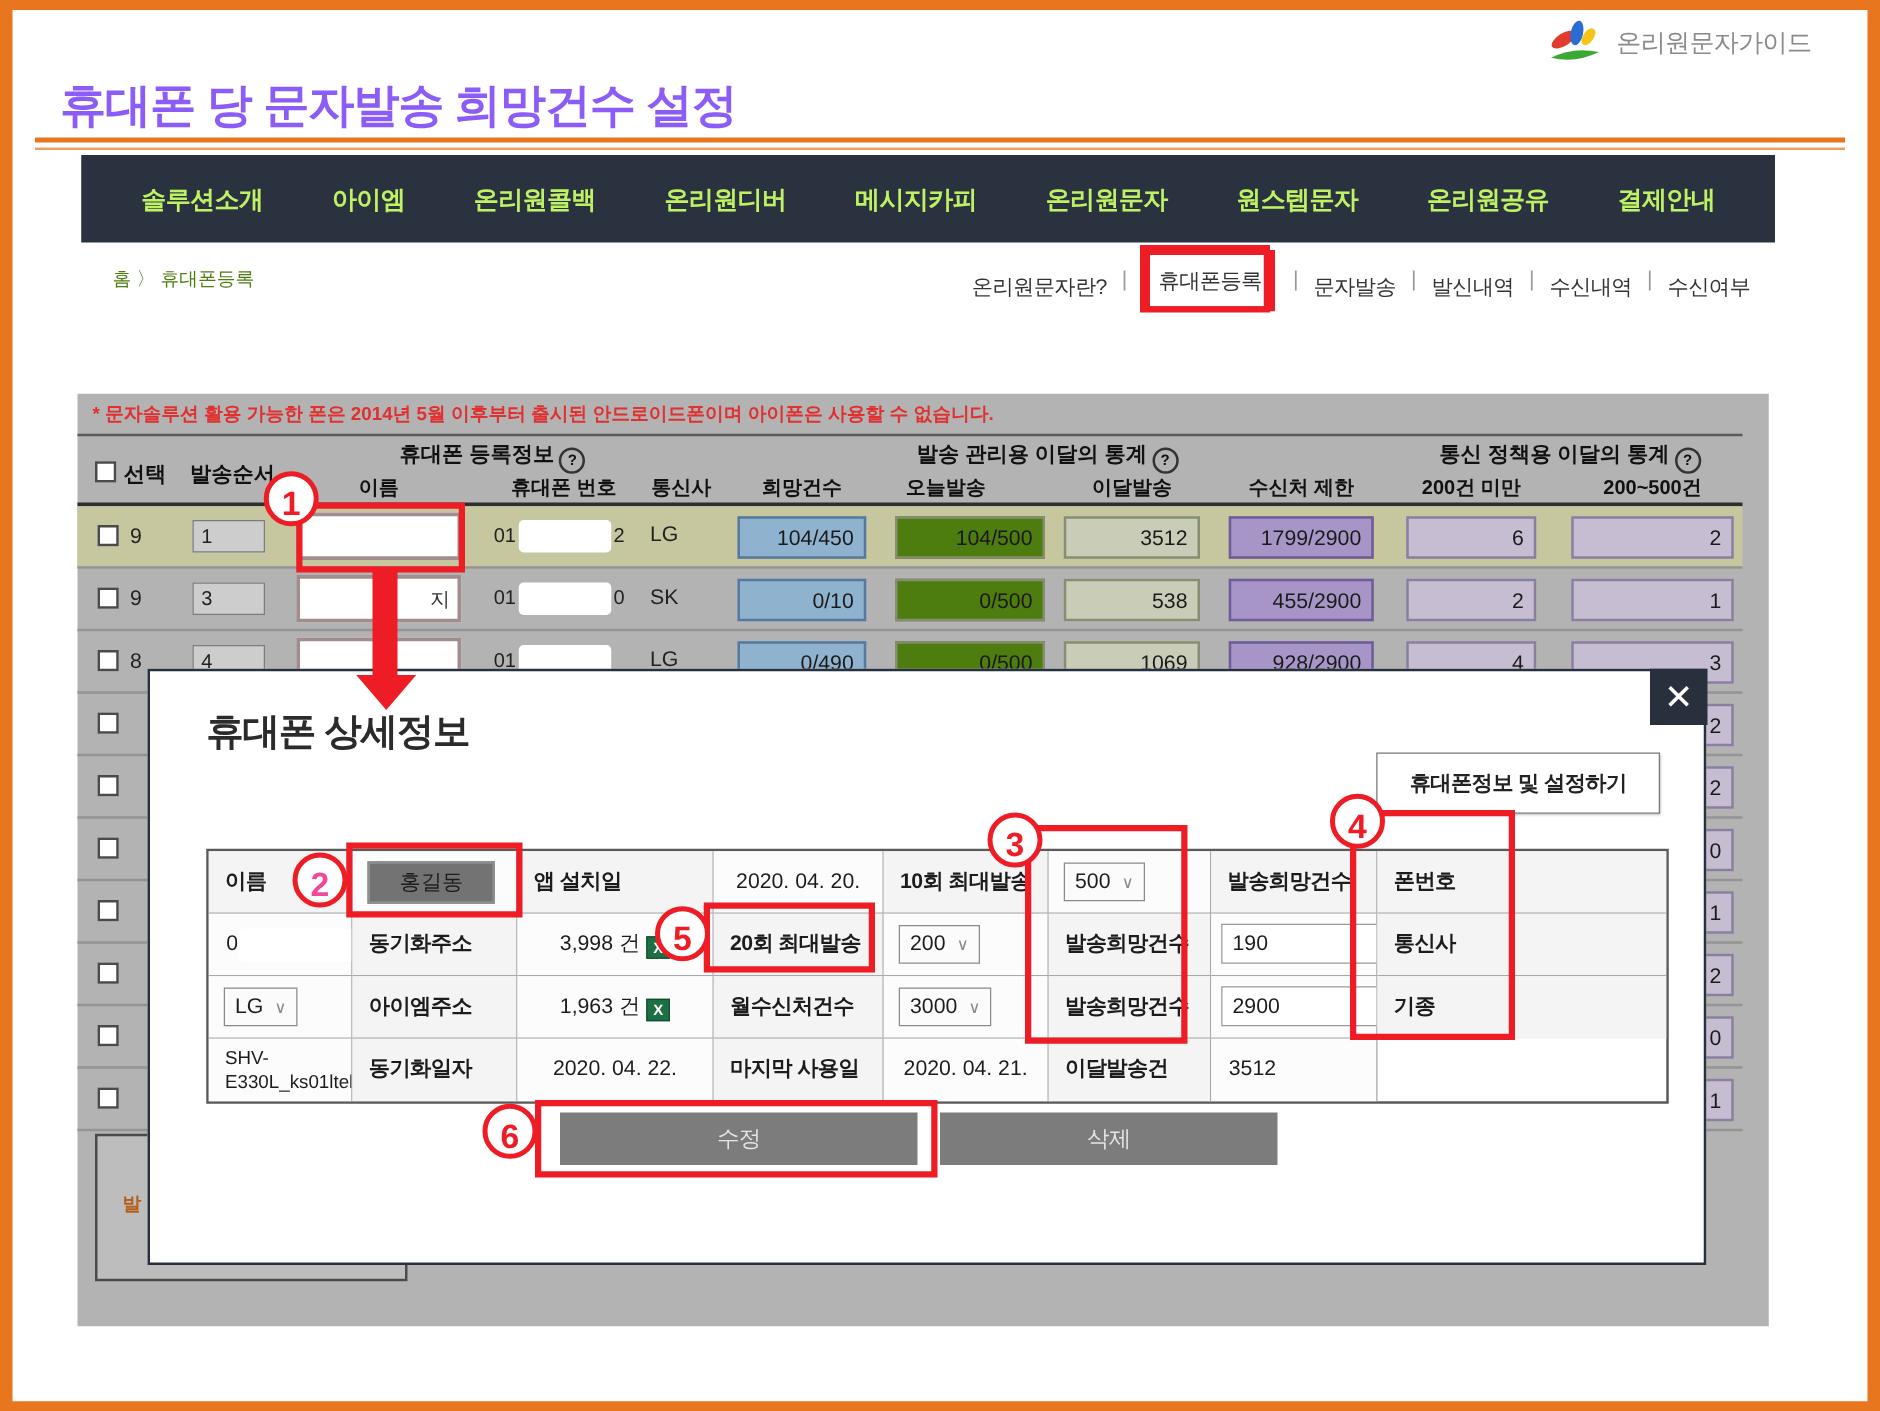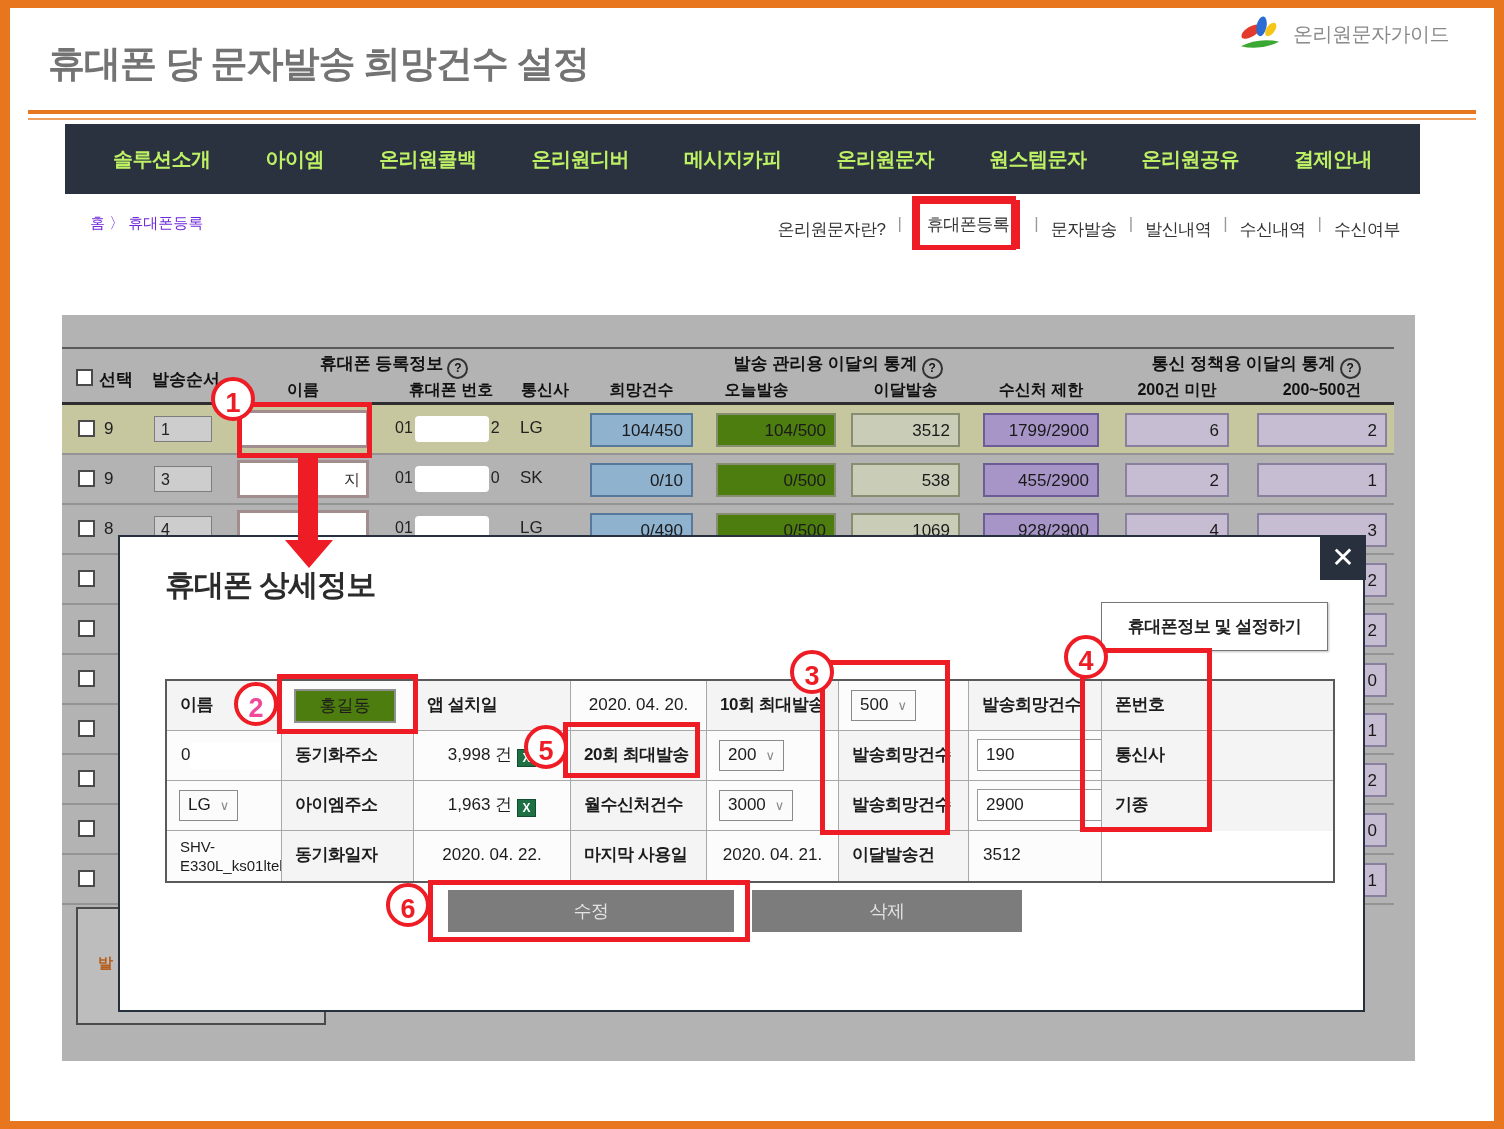--- a/index.html
+++ b/index.html
@@ -5,33 +5,33 @@
   html,body{margin:0;padding:0;background:#fff;}
   .page{position:relative;width:1504px;height:1129px;background:#fff;overflow:hidden;
         font-family:"Liberation Sans","DejaVu Sans",sans-serif;}
   
   .frame{position:absolute;background:#e8761e;z-index:5;}
   .frame.top{left:0;top:0;width:1504px;height:8px;}
   .frame.left{left:0;top:0;width:10px;height:1129px;}
   .frame.right{left:1494px;top:0;width:10px;height:1129px;}
   .frame.bottom{left:0;top:1121px;width:1504px;height:8px;}
 
-  .page-title{position:absolute;left:48px;top:39px;font-size:37px;font-weight:bold;
-              color:#737373;letter-spacing:-1px;z-index:2;}
+  .page-title{position:absolute;left:48px;top:60px;font-size:37px;font-weight:bold;
+              color:#8b5cf6;letter-spacing:-1px;z-index:2;}
   .brand{position:absolute;left:1237px;top:14px;display:flex;align-items:center;gap:10px;z-index:2;}
   .brand-text{font-size:20px;color:#8a8a8a;letter-spacing:-0.5px;}
   .rule1{position:absolute;left:28px;top:110px;width:1448px;height:4px;background:#e8761e;z-index:2;}
   .rule2{position:absolute;left:28px;top:118px;width:1448px;height:2px;background:#efa05f;z-index:2;}
 
   .navbar{position:absolute;left:65px;top:124px;width:1355px;height:70px;background:#2a3240;
           display:flex;align-items:center;justify-content:space-between;padding:0 48px;
           box-sizing:border-box;z-index:2;}
   .nav-item{color:#bef264;font-size:20px;font-weight:bold;letter-spacing:-0.5px;cursor:pointer;}
 
-  .breadcrumb{position:absolute;left:90px;top:214px;font-size:15px;color:#6d28d9;z-index:2;}
+  .breadcrumb{position:absolute;left:90px;top:214px;font-size:15px;color:#4d7c0f;z-index:2;}
   .subnav{position:absolute;right:104px;top:196px;height:56px;display:flex;align-items:center;
           z-index:2;font-size:17px;color:#333;}
   .sn-sep{color:#999;margin:0 12px;}
   .sn-item{cursor:pointer;letter-spacing:-0.5px;margin-top:10px;}
   .sn-item.framed{border:4px solid #ee1c25;padding:9px 7px;margin:0 2px;}
 
   
   .tablewrap{position:absolute;left:62px;top:315px;width:1353px;height:746px;background:#b3b3b3;z-index:1;}
   .warning{position:absolute;left:12px;top:7px;font-size:15px;font-weight:bold;color:#e03030;}
   .thead{position:absolute;left:0;top:32px;width:1332px;height:58px;
@@ -90,21 +90,21 @@
   .m-label{background:#f4f4f4;font-weight:bold;padding-left:13px;line-height:48px;letter-spacing:-0.5px;}
   .m-value{background:#fcfcfc;line-height:48px;}
   .m-value.center{text-align:center;}
   .m-value.plain{padding-left:14px;}
   .m-input{display:inline-block;margin:8px 0 0 8px;width:205px;height:32px;border:1px solid #999;
            background:#fff;line-height:30px;padding-left:8px;box-sizing:border-box;}
   .m-select{display:inline-block;margin-left:12px;padding:4px 8px;border:1px solid #8a8a8a;
             background:#fbfbfb;line-height:20px;cursor:pointer;}
   .m-select .chev{color:#888;font-size:13px;margin-left:9px;}
   .name-input{display:inline-block;margin-left:12px;width:102px;height:34px;border:2px solid #8f8f8f;
-              background:#4d7c0f;text-align:center;line-height:30px;box-sizing:border-box;vertical-align:middle;}
+              background:#737373;text-align:center;line-height:30px;box-sizing:border-box;vertical-align:middle;}
   .mblur{display:inline-block;width:95px;height:26px;background:#fff;border-radius:4px;vertical-align:middle;}
   .xls{display:inline-block;background:#1d7044;color:#fff;font-size:12px;font-weight:bold;
        width:17px;height:16px;line-height:16px;text-align:center;border:1px solid #124d2f;
        vertical-align:-2px;margin-left:5px;cursor:pointer;}
   .modelname{line-height:19px;font-size:15px;padding:6px 16px 0 13px;white-space:pre-line;}
   .mbtn{position:absolute;top:353px;height:42px;background:#7c7c7c;color:#e3e3e3;font-size:18px;
         text-align:center;line-height:42px;cursor:pointer;letter-spacing:-0.5px;}
   .mbtn.edit{left:328px;width:286px;}
   .mbtn.del{left:632px;width:270px;}
 
@@ -165,20 +165,21 @@
       <span class="sn-item">문자발송</span>
       <span class="sn-sep">|</span>
       <span class="sn-item">발신내역</span>
       <span class="sn-sep">|</span>
       <span class="sn-item">수신내역</span>
       <span class="sn-sep">|</span>
       <span class="sn-item">수신여부</span>
     </div>
 
   <div class="tablewrap">
+    <div class="warning">* 문자솔루션 활용 가능한 폰은 2014년 5월 이후부터 출시된 안드로이드폰이며 아이폰은 사용할 수 없습니다.</div>
 
     <div class="thead">
       <span class="cbox" style="position:absolute;left:14px;top:20px;"></span>
       <span class="gh" style="left:37px;top:19px;">선택</span>
       <span class="gh" style="left:90px;top:19px;">발송순서</span>
       <div class="gh" style="left:227px;top:3px;width:210px;text-align:center;">
         <span>휴대폰 등록정보</span><span class="qmark">?</span>
       </div>
       <div class="gh" style="left:636px;top:3px;width:280px;text-align:center;">
         <span>발송 관리용 이달의 통계</span><span class="qmark">?</span>

